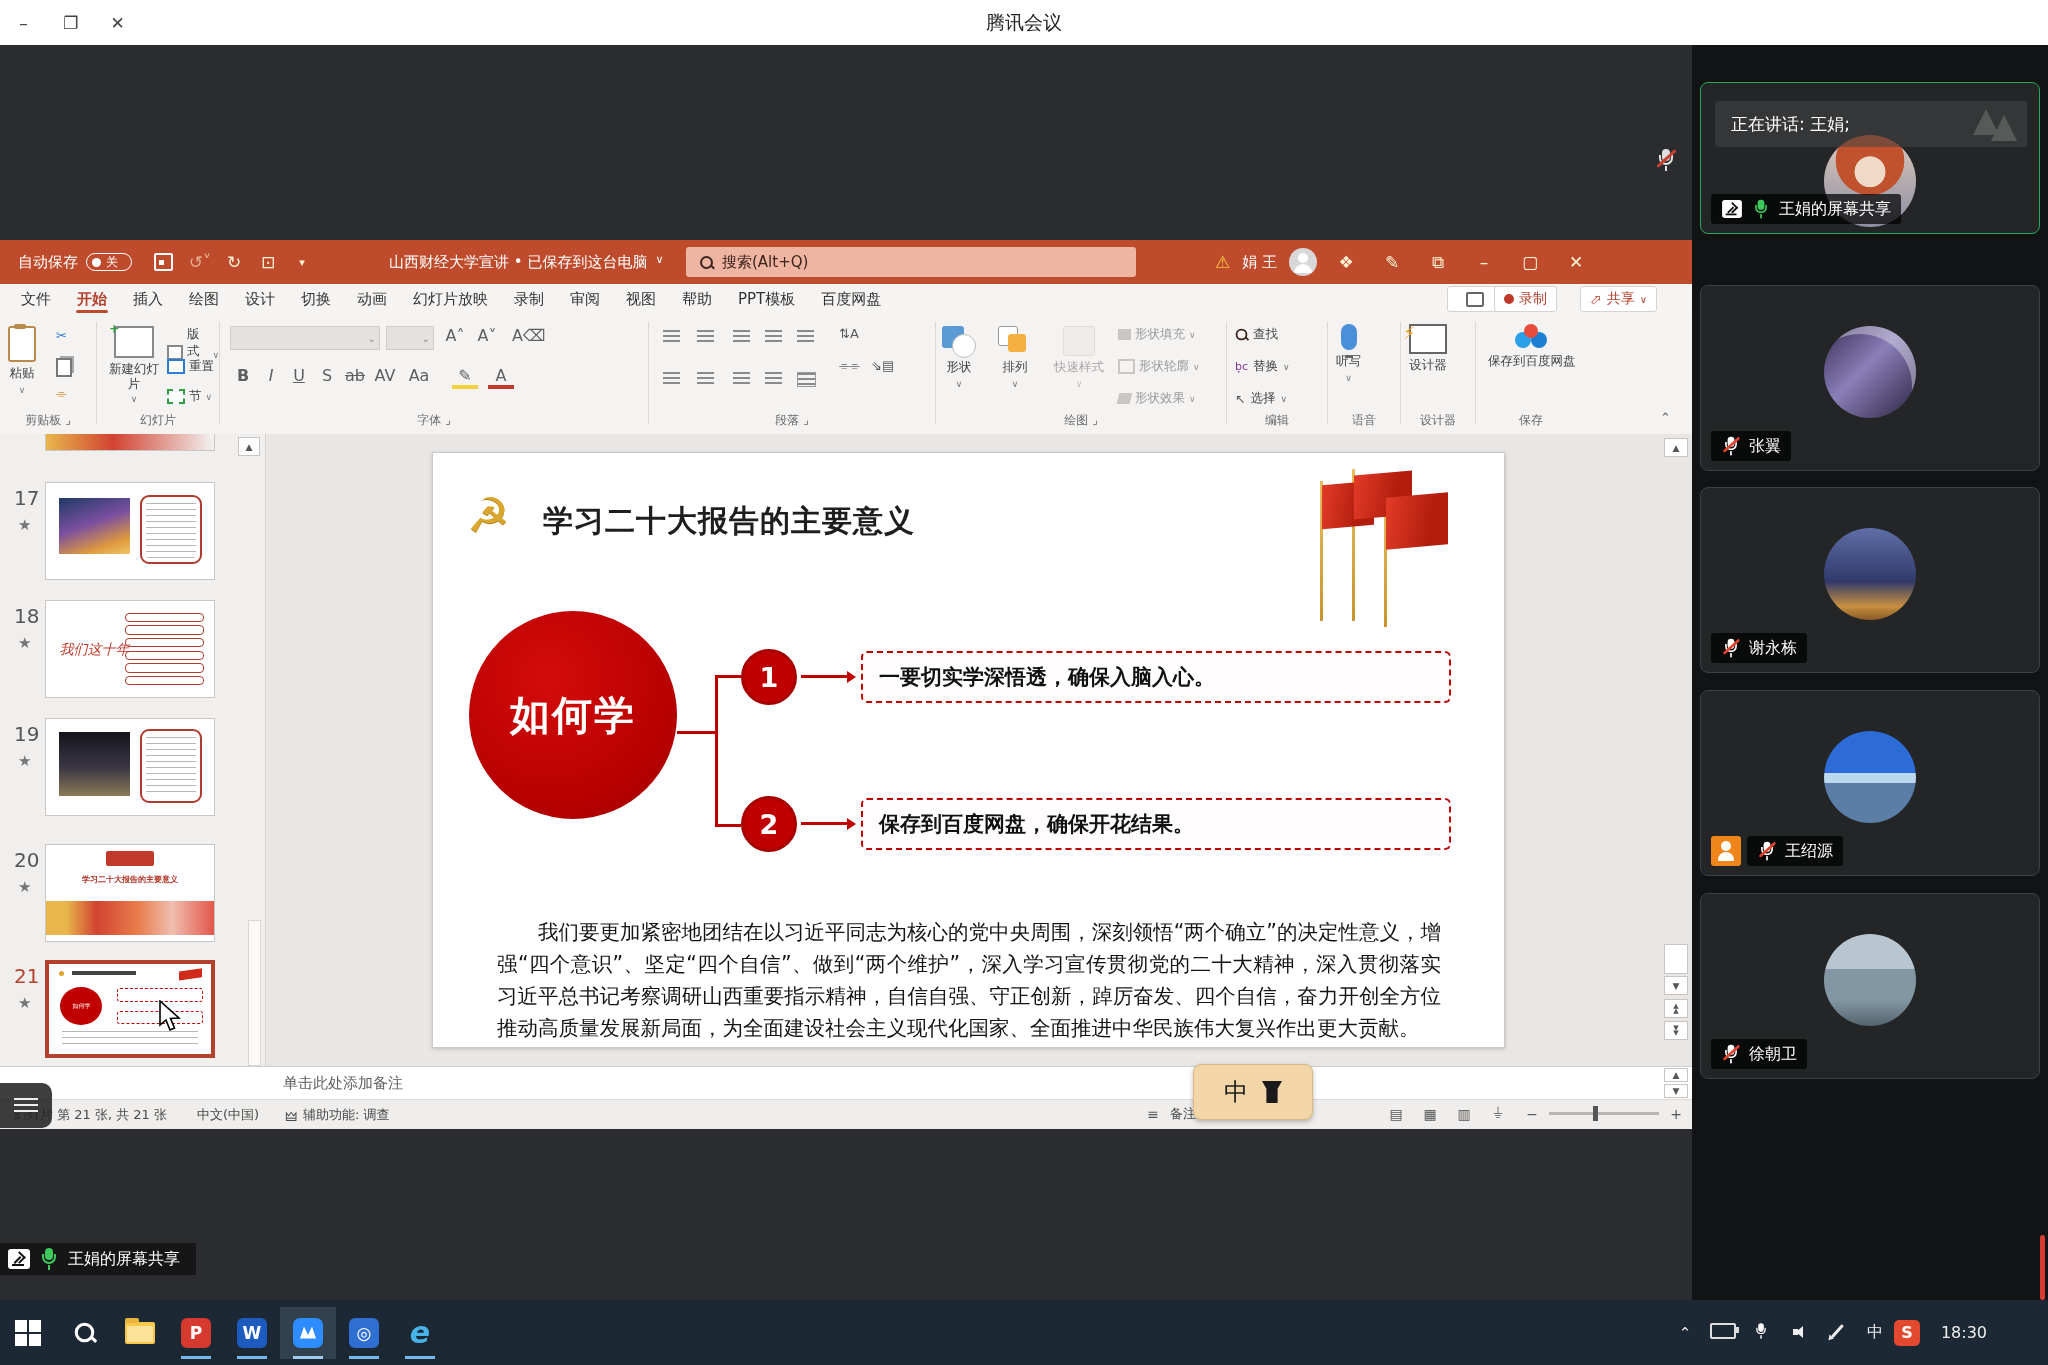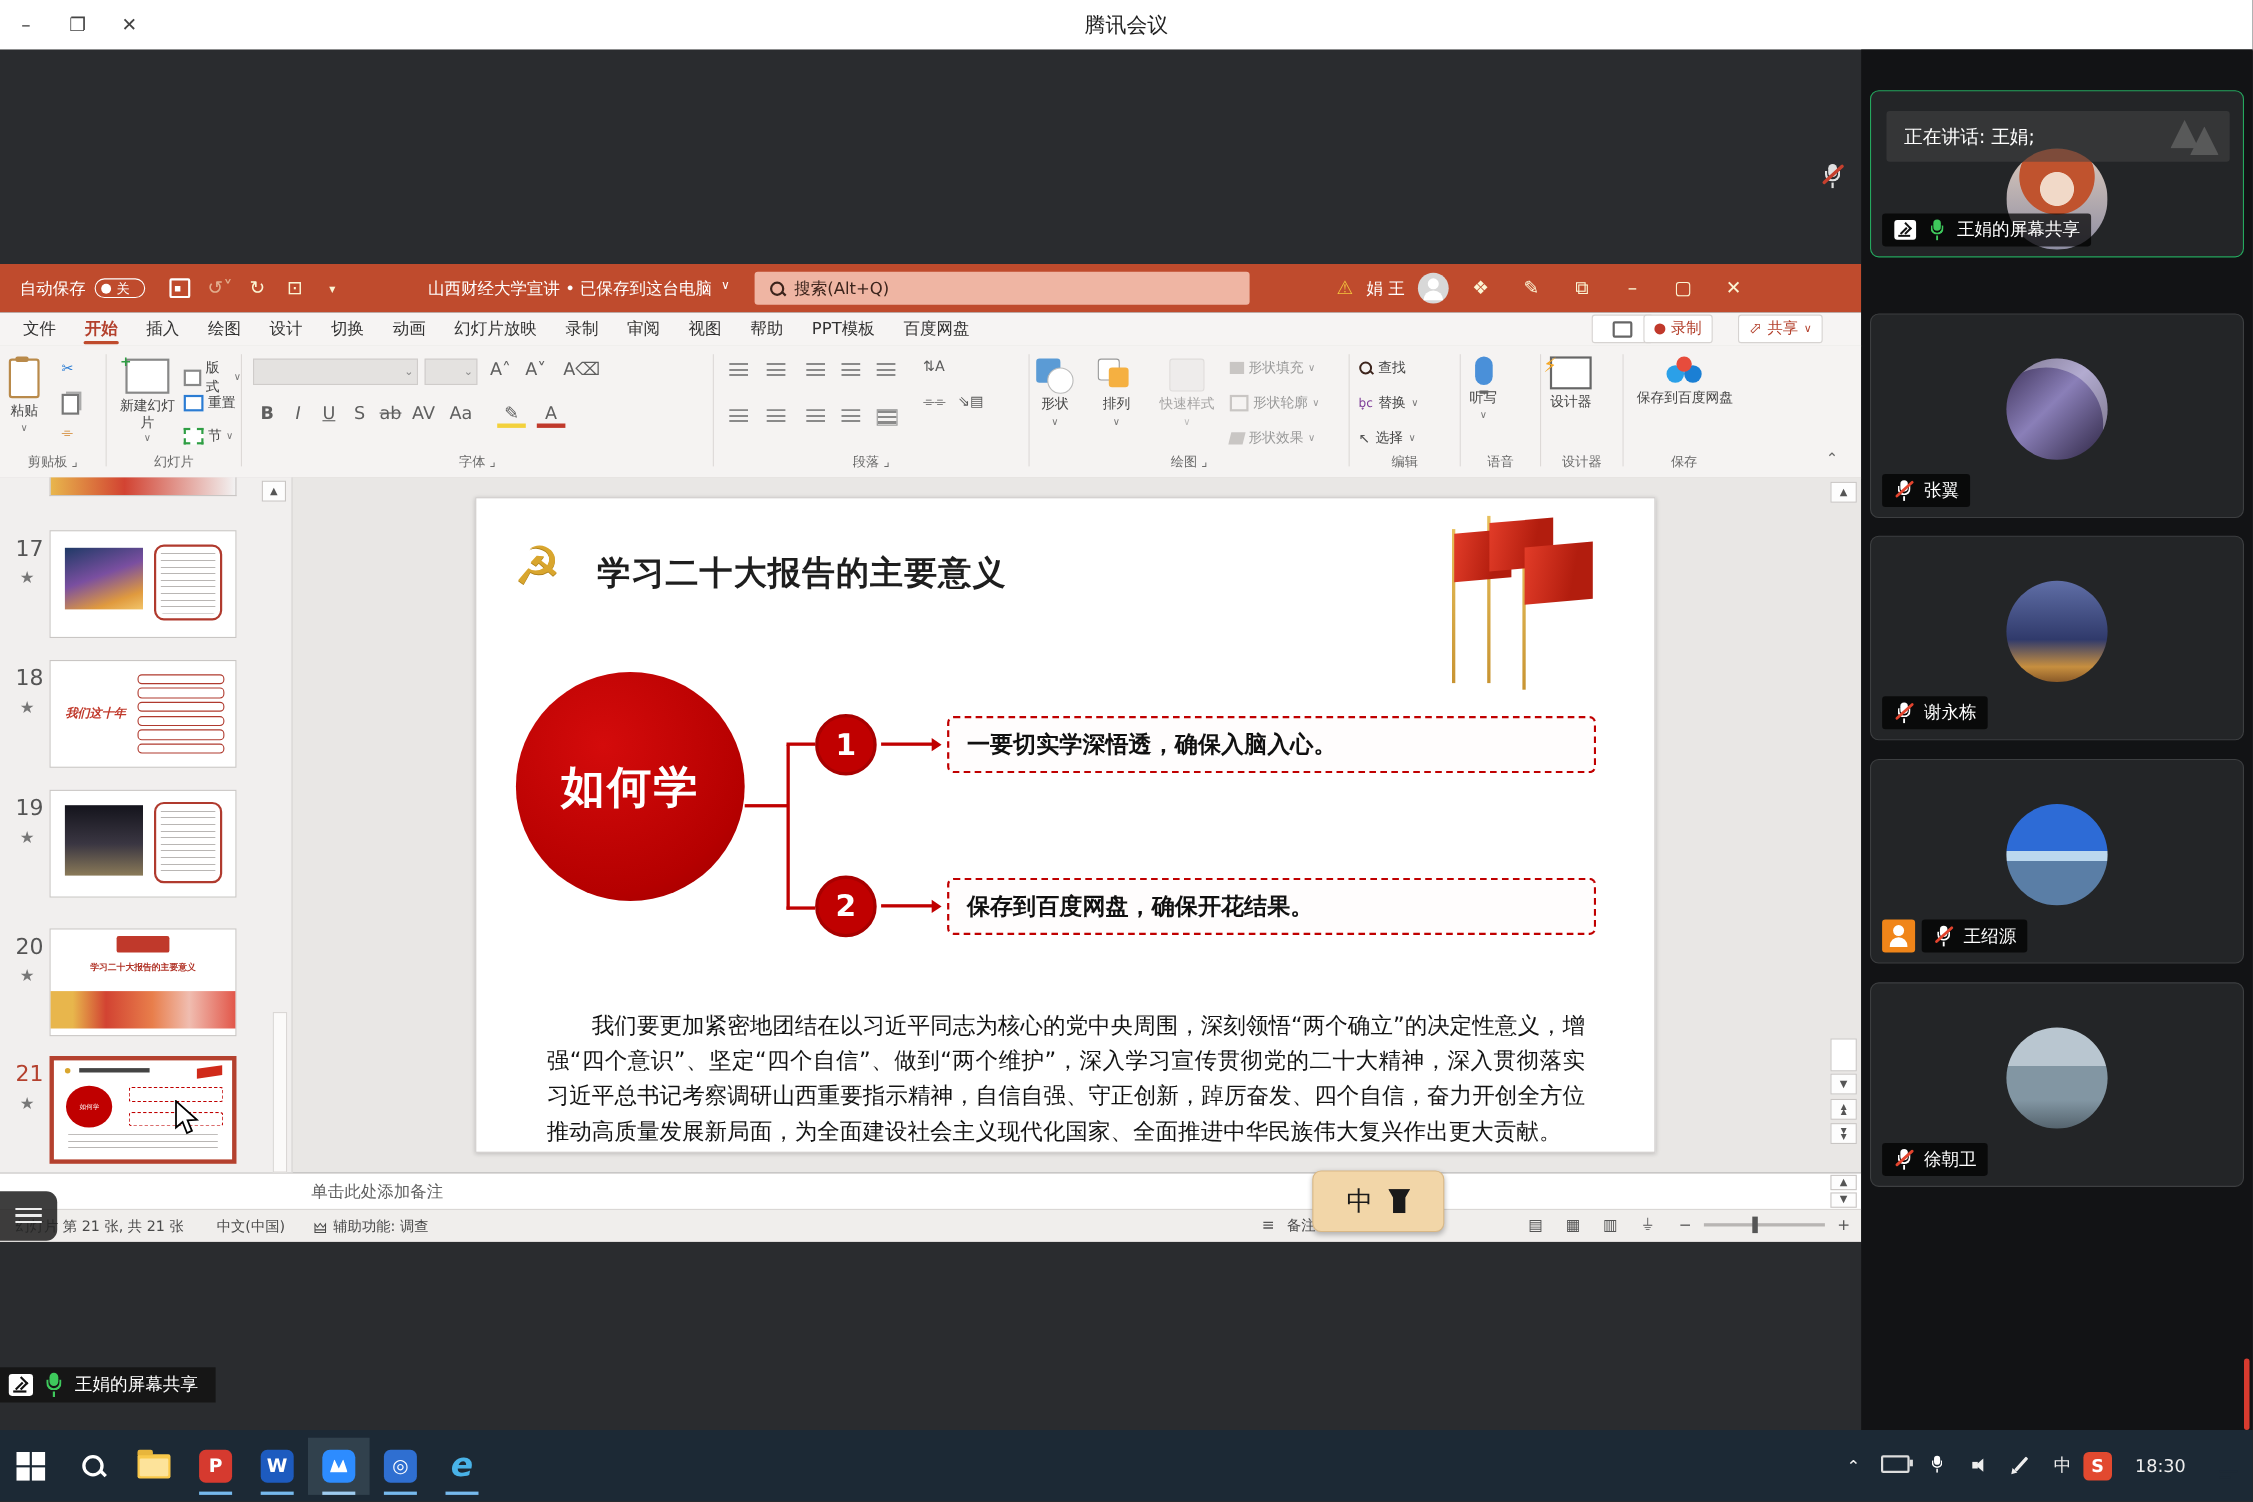--- a/index.html
+++ b/index.html
@@ -233,21 +233,21 @@
   <div class="gsep" style="left:96px"></div>
 
   <div class="grp" style="left:97px;width:122px">
     <div class="bigbtn" style="position:absolute;left:6px;top:12px;width:62px">
       <div style="width:36px;height:28px;border:2px solid #888;background:#fff;position:relative">
           <div style="position:absolute;left:-7px;top:-7px;color:#2f9e44;font-weight:bold">+</div>
         </div>
       <span style="white-space:pre-line;text-align:center;line-height:1.2">新建幻灯片</span>
         <span style="font-size:9px;color:#777">∨</span>
     </div>
-    <div style="position:absolute;left:70px;top:12px;display:flex;align-items:center;gap:4px;font-size:12.5px;color:#444">
+    <div style="position:absolute;left:70px;top:12px;display:flex;align-items:flex-end;gap:4px;font-size:12.5px;color:#444">
         <span style="width:14px;height:11px;border:2px solid #888;background:#fff"></span>
         <span>版式</span>
         <span style="font-size:9px;color:#777">∨</span>
       </div>
     <div style="position:absolute;left:70px;top:44px;display:flex;align-items:center;gap:4px;font-size:12.5px;color:#444">
         <span style="width:14px;height:11px;border:2px solid #2b7cd3;background:#fff"></span>
         <span>重置</span>
       </div>
     <div style="position:absolute;left:70px;top:74px;display:flex;align-items:center;gap:4px;font-size:12.5px;color:#444">
         <span style="width:14px;height:11px;border:2px dashed #2f9e44;background:#fff"></span>
@@ -401,21 +401,21 @@
   <div class="tnum" style="top:52px">17</div>
   <div class="tstar" style="top:82px">★</div>
   <div class="tmb" style="top:48px">
     <div style="position:absolute;left:8%;top:16%;width:42%;height:58%;background:linear-gradient(160deg,#1f3a66,#7a4fa0 45%,#e09a3e 80%,#f2c469)"></div>
     <div class="rlines" style="position:absolute;left:56%;top:12%;width:37%;height:72%;border:2px solid #b03a2e;border-radius:9px;padding:4px;box-sizing:border-box;background-clip:content-box"></div>
   </div>
 
   <div class="tnum" style="top:170px">18</div>
   <div class="tstar" style="top:200px">★</div>
   <div class="tmb" style="top:166px">
-    <div style="position:absolute;left:8%;top:42%;color:#c0392b;font-size:11px;font-weight:bold;font-style:italic">我们这十年</div>
+    <div style="position:absolute;left:8%;top:42%;color:#c0392b;font-size:14px;font-weight:normal;font-style:italic">我们这十年</div>
     <div style="position:absolute;left:47%;top:12%;width:47%;height:76%;display:flex;flex-direction:column;justify-content:space-between">
       <div style="height:10%;border:1px solid #b03a2e;border-radius:4px"></div>
         <div style="height:10%;border:1px solid #b03a2e;border-radius:4px"></div>
       <div style="height:10%;border:1px solid #b03a2e;border-radius:4px"></div>
         <div style="height:10%;border:1px solid #b03a2e;border-radius:4px"></div>
       <div style="height:10%;border:1px solid #b03a2e;border-radius:4px"></div>
         <div style="height:10%;border:1px solid #b03a2e;border-radius:4px"></div>
     </div>
   </div>
 

